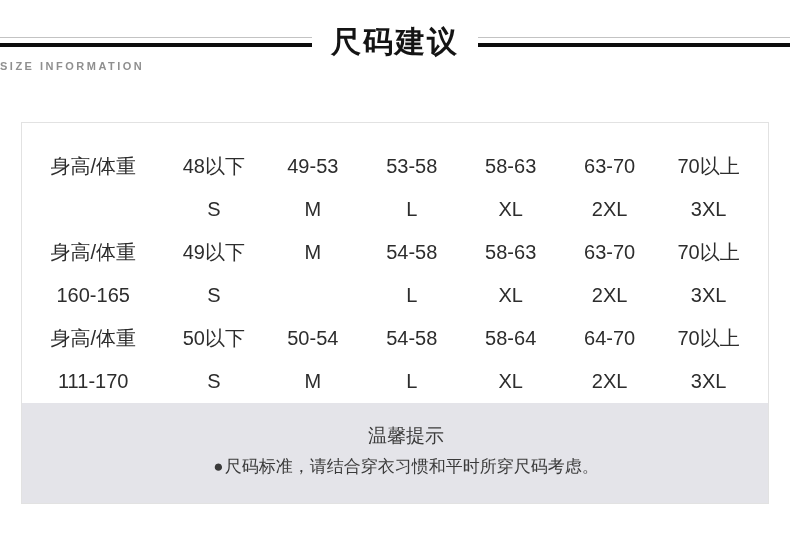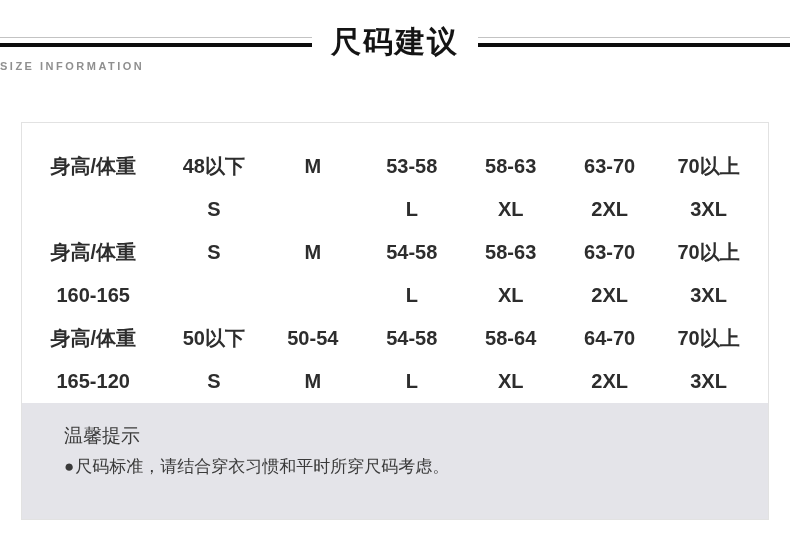--- a/index.html
+++ b/index.html
@@ -76,30 +76,30 @@
   }
   .label-cell {
     flex: 19;
   }
   .cell-top, .cell-bottom {
     height: 43px;
     line-height: 43px;
     font-size: 20px;
     color: #2d2d2d;
     white-space: nowrap;
-    font-weight: bold;
   }
 
   
   .tips {
     background: #e4e4e9;
-    height: 116px;
+    height: 100px;
     padding: 22px 20px 16px 42px;
     box-sizing: border-box;
     color: #3a3a3a;
+    text-align: center;
   }
   .tips-title {
     font-size: 19px;
     line-height: 22px;
   }
   .tips-note {
     margin-top: 9px;
     font-size: 17px;
     line-height: 22px;
     white-space: nowrap;
@@ -134,20 +134,21 @@
 
       <div class="row-group">
         <div class="cell label-cell">
           <div class="cell-top">身高/体重</div>
         </div>
         <div class="cell">
           <div class="cell-top">48以下</div>
           <div class="cell-bottom">S</div>
         </div>
         <div class="cell">
+          <div class="cell-top">49-53</div>
           <div class="cell-bottom">M</div>
         </div>
         <div class="cell">
           <div class="cell-top">53-58</div>
           <div class="cell-bottom">L</div>
         </div>
         <div class="cell">
           <div class="cell-top">58-63</div>
           <div class="cell-bottom">XL</div>
         </div>
@@ -160,20 +161,21 @@
           <div class="cell-bottom">3XL</div>
         </div>
       </div>
 
       <div class="row-group">
         <div class="cell label-cell">
           <div class="cell-top">身高/体重</div>
           <div class="cell-bottom">160-165</div>
         </div>
         <div class="cell">
+          <div class="cell-top">49以下</div>
           <div class="cell-bottom">S</div>
         </div>
         <div class="cell">
           <div class="cell-bottom">M</div>
         </div>
         <div class="cell">
           <div class="cell-top">54-58</div>
           <div class="cell-bottom">L</div>
         </div>
         <div class="cell">
@@ -186,21 +188,21 @@
         </div>
         <div class="cell">
           <div class="cell-top">70以上</div>
           <div class="cell-bottom">3XL</div>
         </div>
       </div>
 
       <div class="row-group">
         <div class="cell label-cell">
           <div class="cell-top">身高/体重</div>
-          <div class="cell-bottom">165-120</div>
+          <div class="cell-bottom">111-170</div>
         </div>
         <div class="cell">
           <div class="cell-top">50以下</div>
           <div class="cell-bottom">S</div>
         </div>
         <div class="cell">
           <div class="cell-top">50-54</div>
           <div class="cell-bottom">M</div>
         </div>
         <div class="cell">

